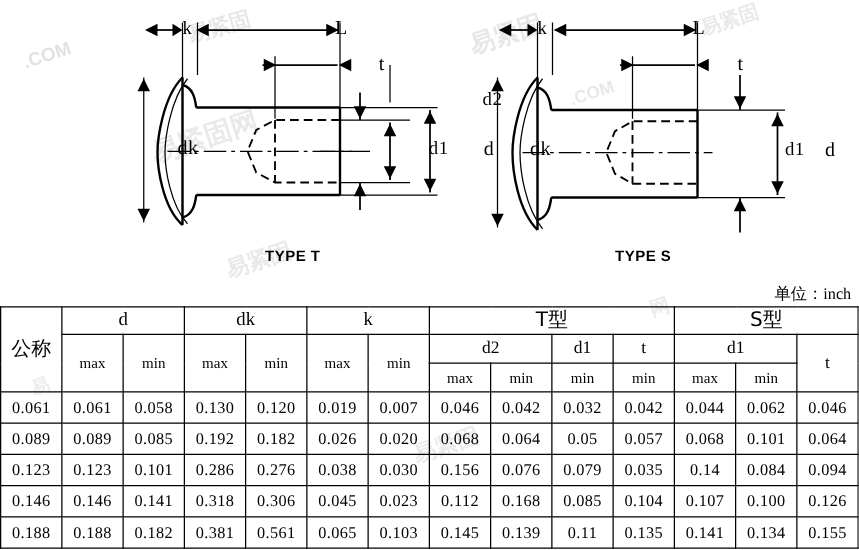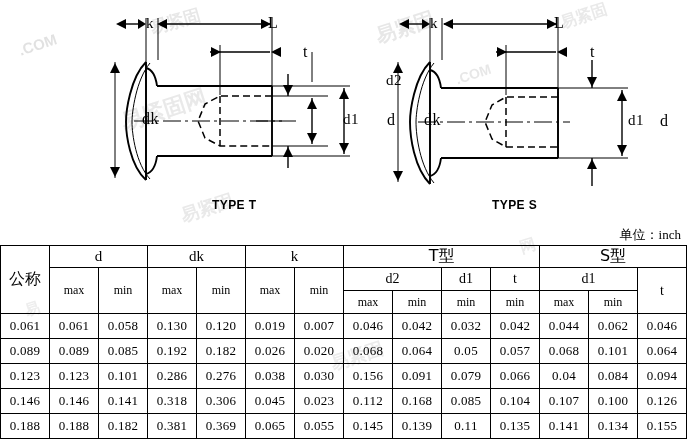--- a/index.html
+++ b/index.html
@@ -305,24 +305,24 @@
           </tr>
           <tr>
             <td>0.123</td>
             <td>0.123</td>
             <td>0.101</td>
             <td>0.286</td>
             <td>0.276</td>
             <td>0.038</td>
             <td>0.030</td>
             <td>0.156</td>
-            <td>0.091</td>
+            <td>0.076</td>
             <td>0.079</td>
-            <td>0.066</td>
-            <td>0.04</td>
+            <td>0.035</td>
+            <td>0.14</td>
             <td>0.084</td>
             <td>0.094</td>
           </tr>
           <tr>
             <td>0.146</td>
             <td>0.146</td>
             <td>0.141</td>
             <td>0.318</td>
             <td>0.306</td>
             <td>0.045</td>
@@ -333,23 +333,23 @@
             <td>0.104</td>
             <td>0.107</td>
             <td>0.100</td>
             <td>0.126</td>
           </tr>
           <tr>
             <td>0.188</td>
             <td>0.188</td>
             <td>0.182</td>
             <td>0.381</td>
-            <td>0.369</td>
+            <td>0.561</td>
             <td>0.065</td>
-            <td>0.055</td>
+            <td>0.103</td>
             <td>0.145</td>
             <td>0.139</td>
             <td>0.11</td>
             <td>0.135</td>
             <td>0.141</td>
             <td>0.134</td>
             <td>0.155</td>
           </tr>
         </tbody>
     </table>

